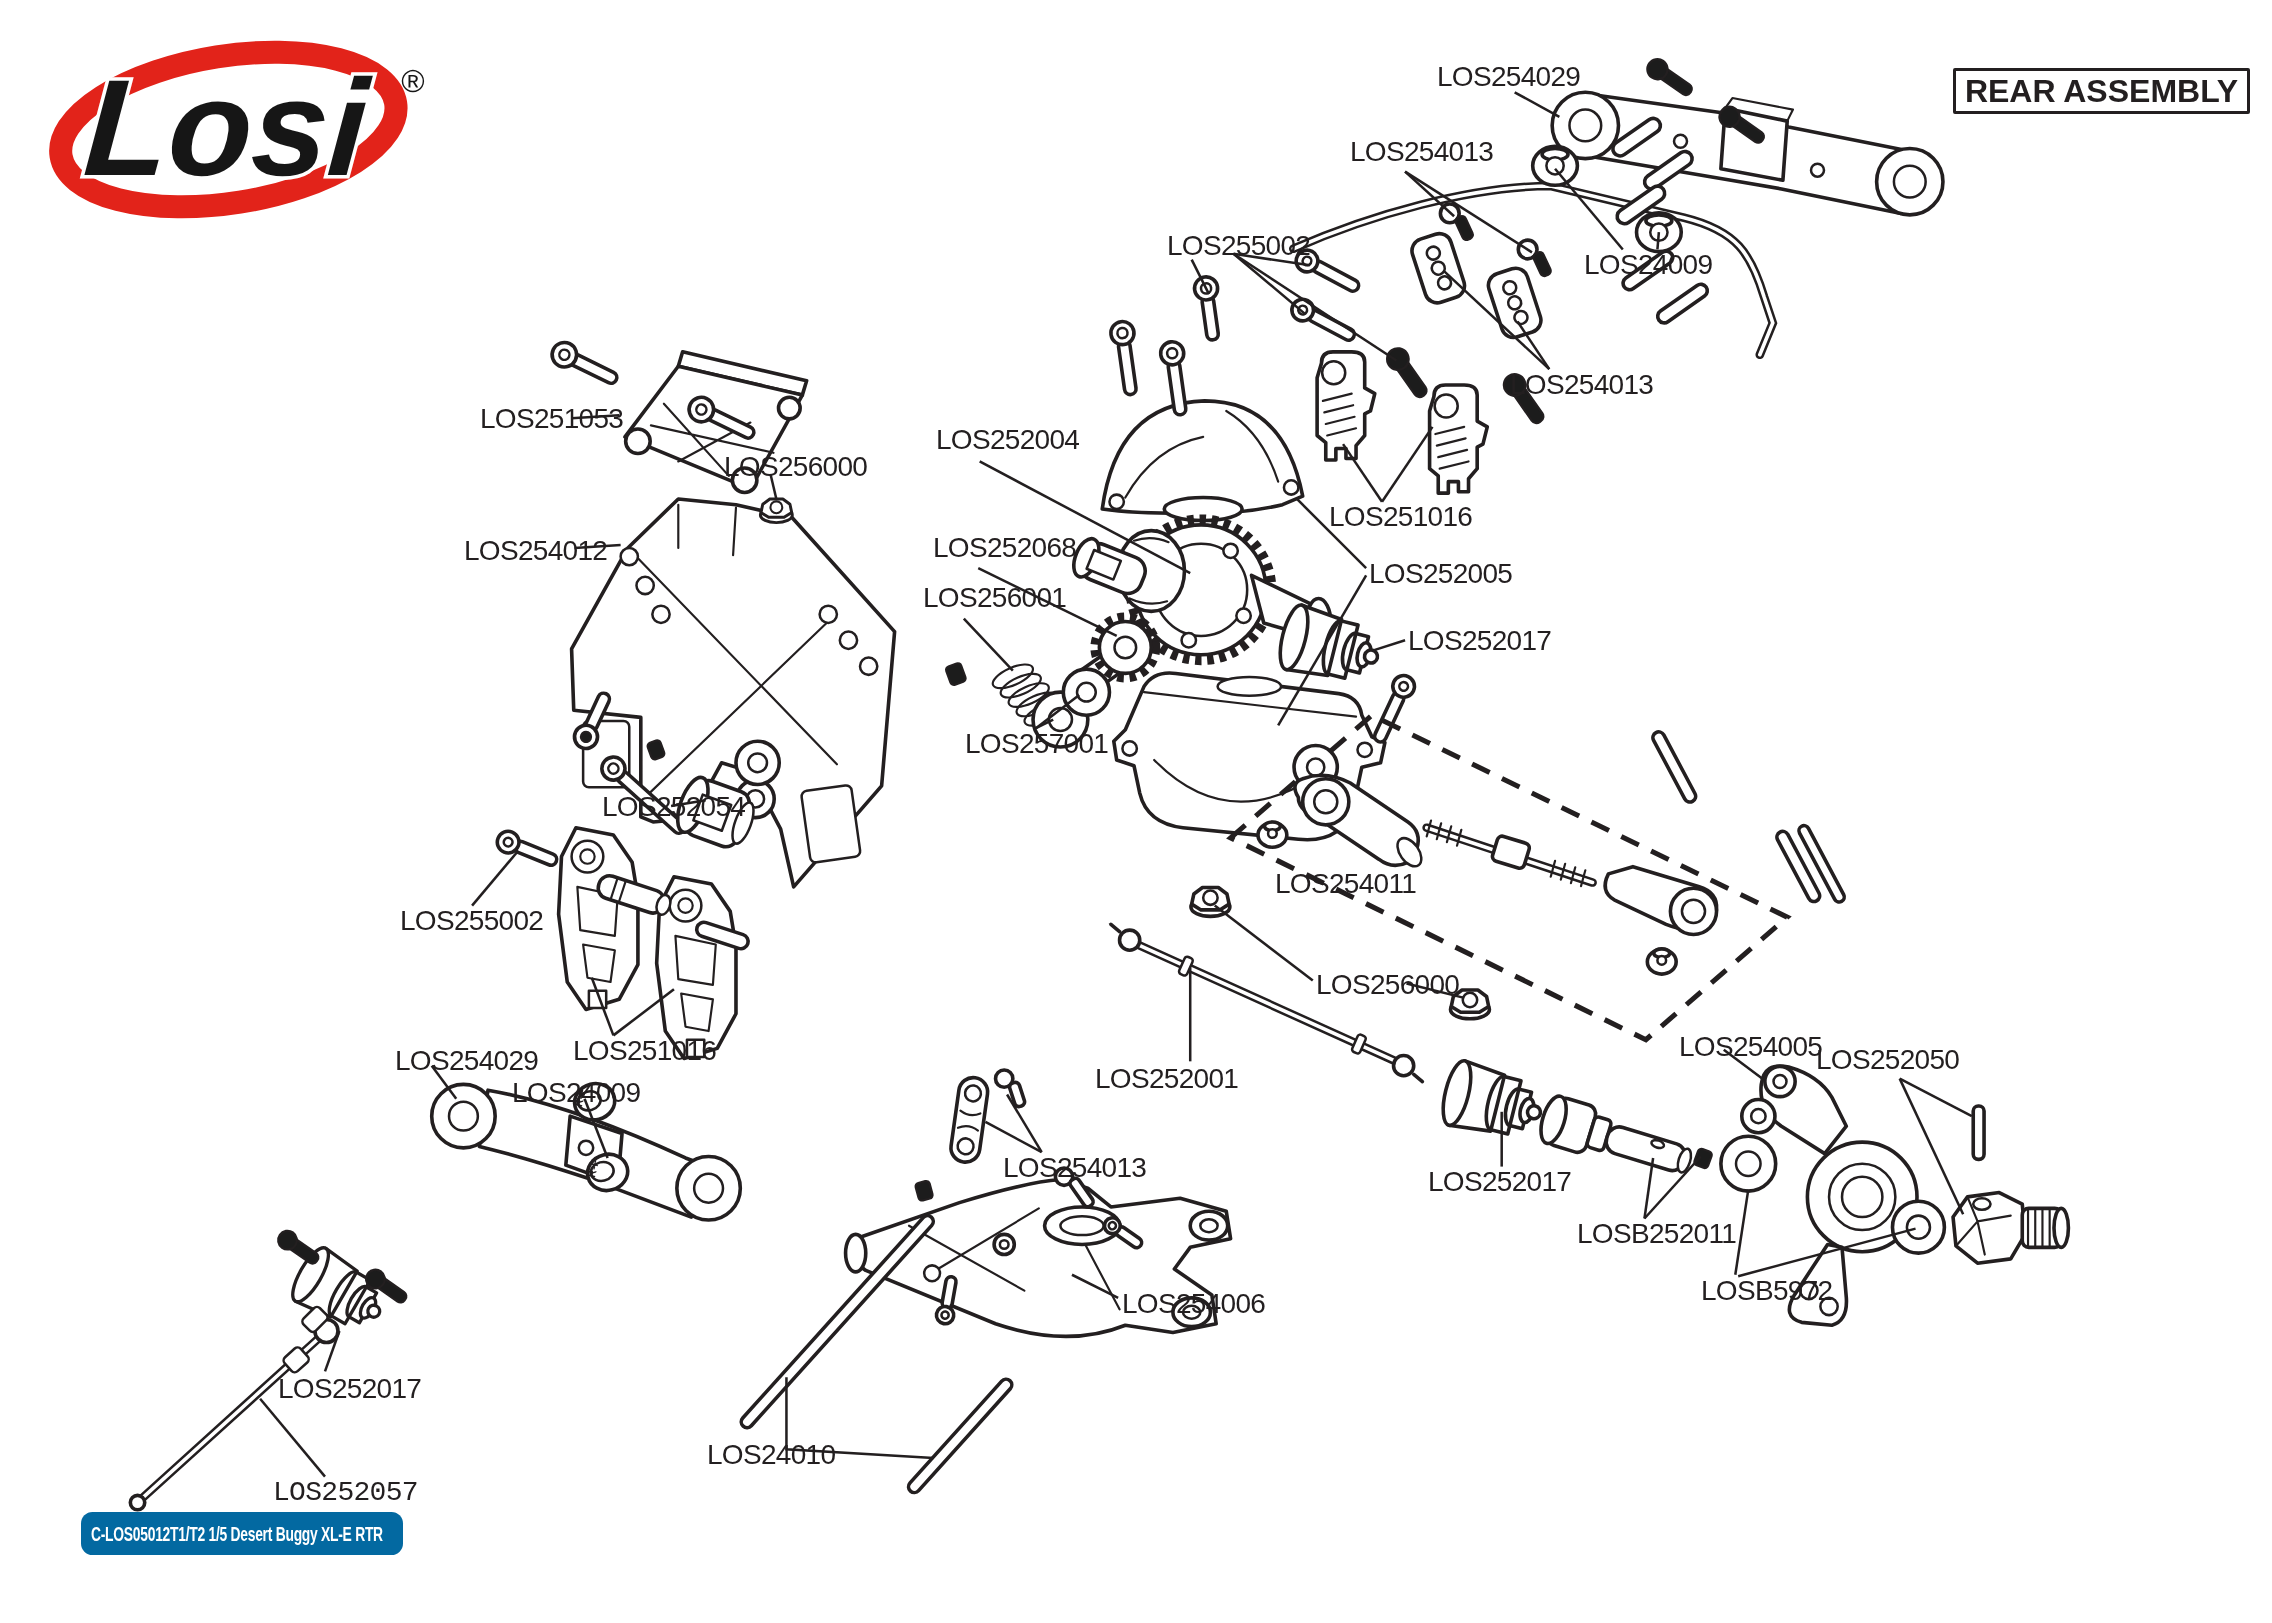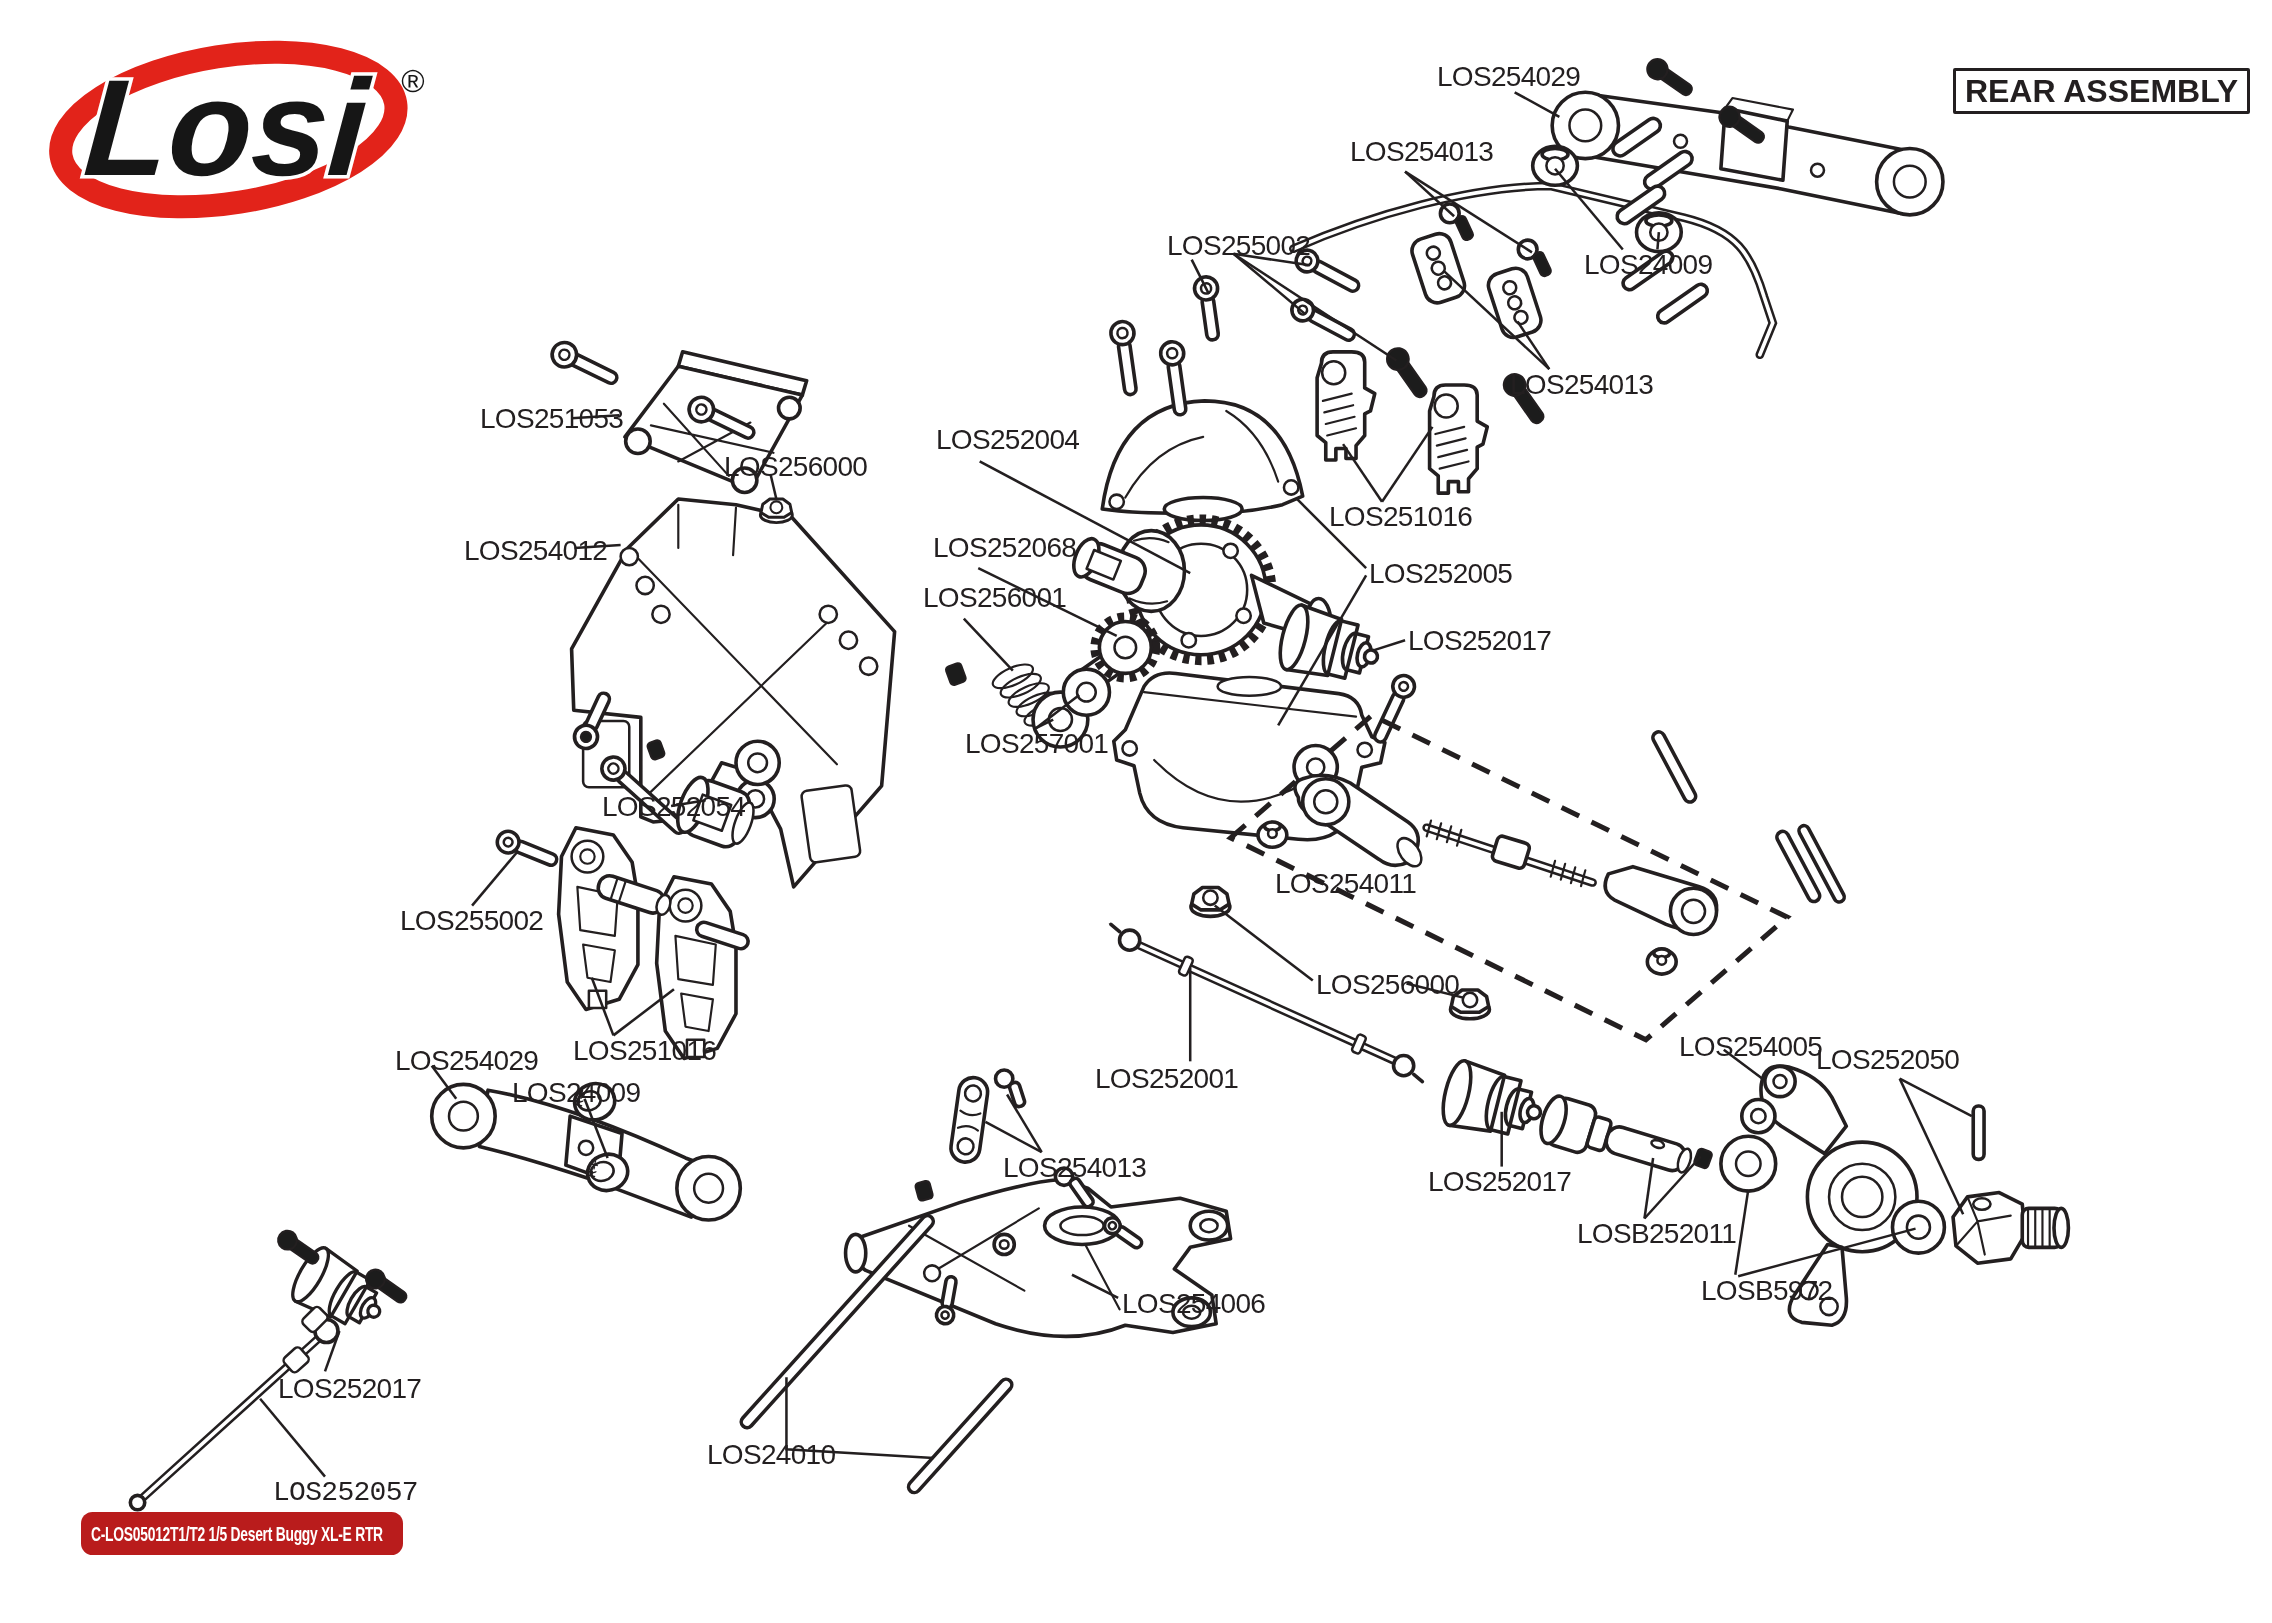--- a/index.html
+++ b/index.html
@@ -16,21 +16,21 @@
   .wirecore{ stroke:#fff; fill:none; stroke-width:5; stroke-linecap:round; }
   .teeth{ stroke:var(--ink); fill:none; stroke-width:13; stroke-dasharray:9 8; }
   .dash{ stroke:var(--ink); fill:none; stroke-width:7; stroke-dasharray:27 19; }
   .part-label{ position:absolute; font-size:28px; line-height:1; letter-spacing:-0.7px;
                color:var(--ink); white-space:nowrap; }
   .title-badge{ position:absolute; left:1913px; top:68px; width:297px; height:46px;
                 border:3.6px solid var(--ink); border-radius:2px; box-sizing:border-box;
                 display:flex; align-items:center; justify-content:center;
                 font-weight:bold; font-size:32px; color:var(--ink); letter-spacing:0;margin-left:40px; }
   .footer-badge{ position:absolute; left:81px; top:1512px; width:322px; height:43px;
-                 background:#b91c1c; border-radius:11.5px; display:flex; align-items:center;
+                 background:#0369a1; border-radius:11.5px; display:flex; align-items:center;
                  box-sizing:border-box; padding-left:10px; }
   .footer-badge span{ display:inline-block; color:#fff; font-weight:bold; font-size:21px;
                       white-space:nowrap; transform:scaleX(.66); transform-origin:0 50%;
                       letter-spacing:-0.4px; }
   .logo{ position:absolute; left:35px; top:20px; }
   .logo text{ font-family:"Liberation Sans", sans-serif; }
   svg text.rf{ font:bold 15px "Liberation Sans", sans-serif; fill:var(--ink); }
 </style>
 </head>
 <body>

